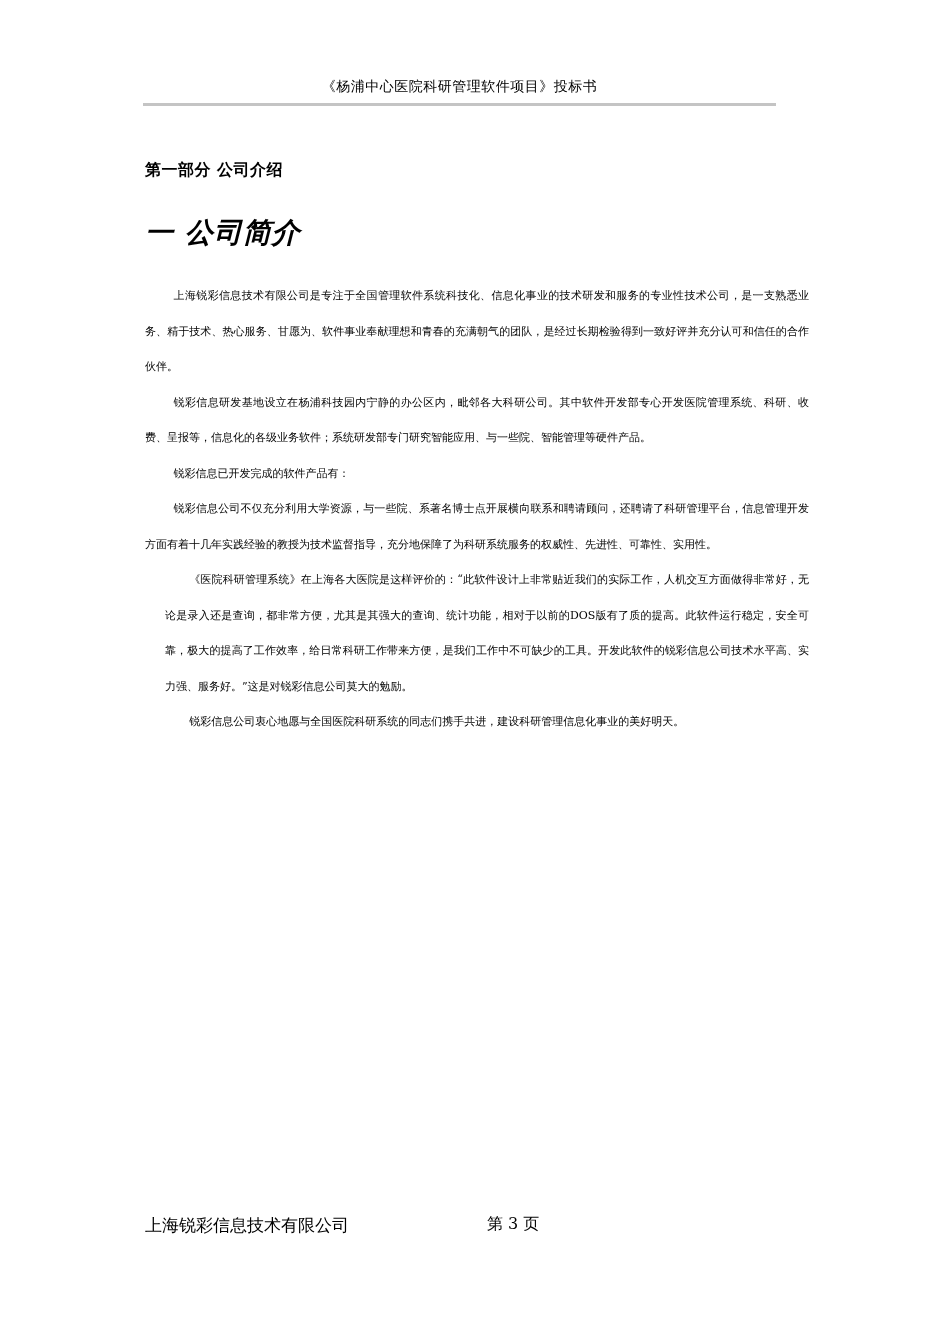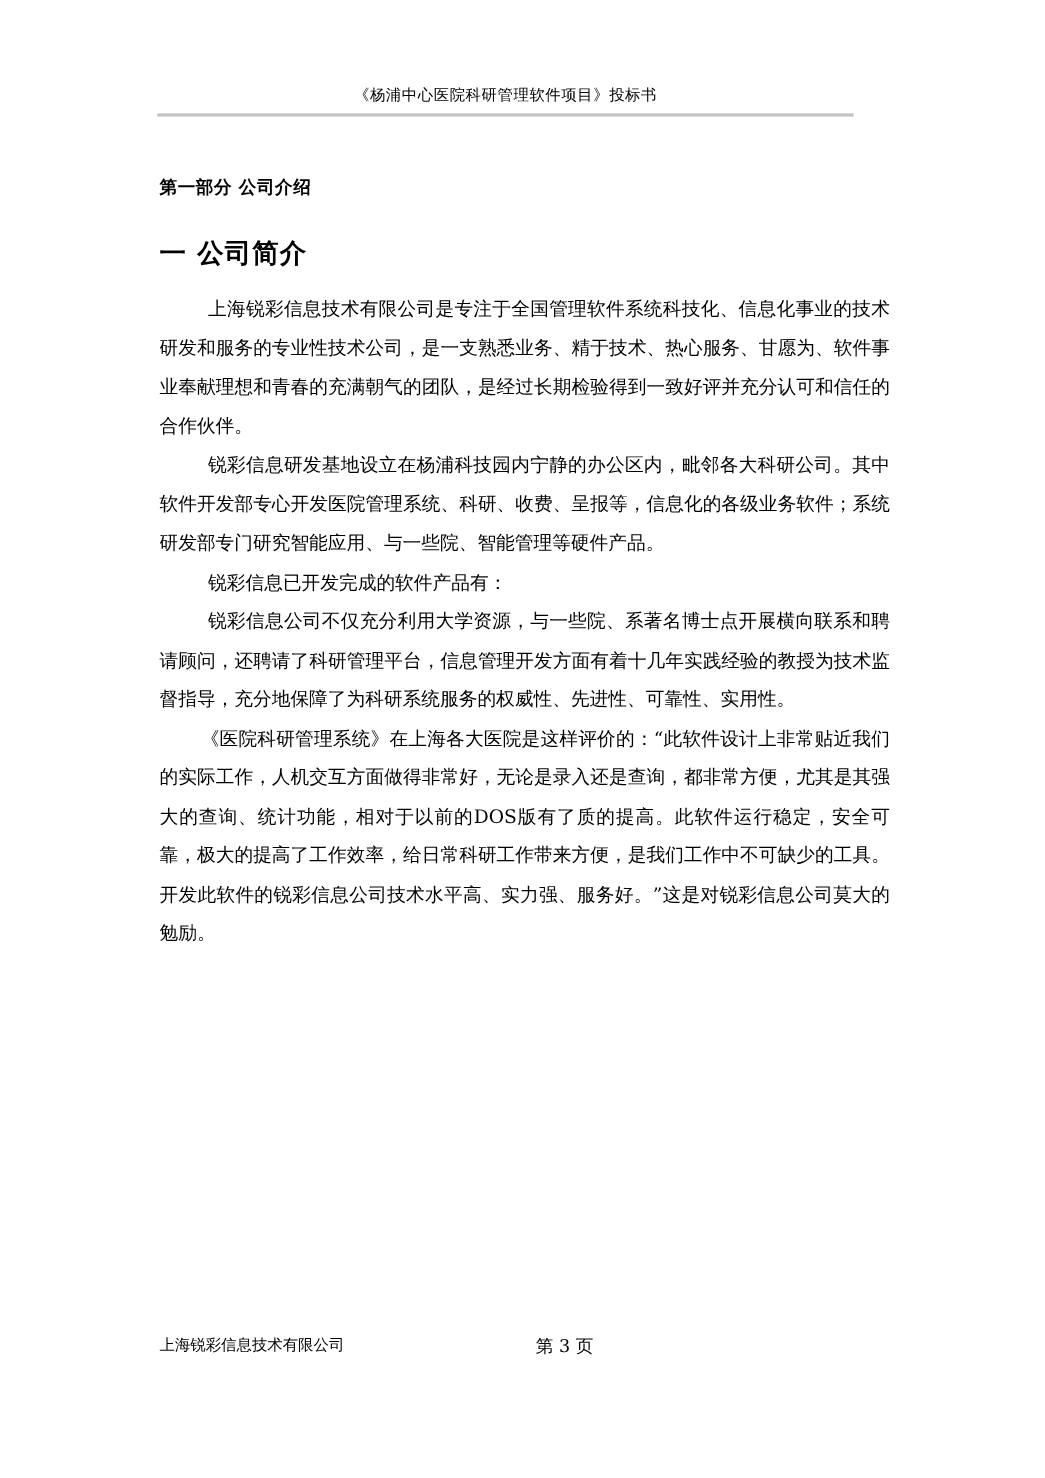--- a/index.html
+++ b/index.html
@@ -5,41 +5,42 @@
   html, body { margin: 0; padding: 0; background: #ffffff; }
   body { width: 950px; height: 1344px; position: relative; overflow: hidden;
          font-family: "DejaVu Serif", "Liberation Serif", serif; color: #000; }
   .page { position: absolute; left: 0; top: 0; width: 754px; height: 1344px; background: #fff; }
   .header-title { position: absolute; left: 143px; width: 633px; top: 78px; text-align: center;
                   font-size: 14px; letter-spacing: 0.5px; }
   .header-rule { position: absolute; left: 143px; width: 633px; top: 103px; height: 3px; background: #c4c4c4; }
   .part-heading { position: absolute; left: 145px; top: 160px; font-family: "DejaVu Sans", "Liberation Sans", sans-serif;
                   font-weight: bold; font-size: 16px; letter-spacing: 0.5px; }
   .section-heading { position: absolute; left: 145px; top: 214px; font-family: "DejaVu Sans", "Liberation Sans", sans-serif;
-                     font-weight: bold; font-size: 24px; letter-spacing: 1px; }
-  .body { position: absolute; left: 145px; top: 264px; width: 664px; font-size: 17px; line-height: 35.5px;
+                     font-weight: bold; font-size: 28px; letter-spacing: 1px; font-style: italic; }
+  .body { position: absolute; left: 145px; top: 278px; width: 664px; font-size: 11px; line-height: 35.5px;
           text-align: justify; }
   .body p { margin: 0; text-indent: 2.6em; }
-  .body p.noindent-small { text-indent: 2.2em; }
-  .footer-company { position: absolute; left: 145px; top: 1214px; font-size: 14px; }
+  .body p.noindent-small { text-indent: 2.2em; margin-left: 20px; }
+  .footer-company { position: absolute; left: 145px; top: 1214px; font-size: 17px; }
   .footer-page { position: absolute; left: 487px; top: 1214px; font-size: 16px; }
 </style>
 </head>
 <body>
 
 <div class="page">
   <div class="header-title">《杨浦中心医院科研管理软件项目》投标书</div>
   <div class="header-rule"></div>
 
   <div class="part-heading">第一部分  公司介绍</div>
   <div class="section-heading">一  公司简介</div>
 
   <div class="body">
     <p>上海锐彩信息技术有限公司是专注于全国管理软件系统科技化、信息化事业的技术研发和服务的专业性技术公司，是一支熟悉业务、精于技术、热心服务、甘愿为、软件事业奉献理想和青春的充满朝气的团队，是经过长期检验得到一致好评并充分认可和信任的合作伙伴。</p>
     <p>锐彩信息研发基地设立在杨浦科技园内宁静的办公区内，毗邻各大科研公司。其中软件开发部专心开发医院管理系统、科研、收费、呈报等，信息化的各级业务软件；系统研发部专门研究智能应用、与一些院、智能管理等硬件产品。</p>
     <p>锐彩信息已开发完成的软件产品有：</p>
     <p>锐彩信息公司不仅充分利用大学资源，与一些院、系著名博士点开展横向联系和聘请顾问，还聘请了科研管理平台，信息管理开发方面有着十几年实践经验的教授为技术监督指导，充分地保障了为科研系统服务的权威性、先进性、可靠性、实用性。</p>
     <p class="noindent-small">《医院科研管理系统》在上海各大医院是这样评价的：“此软件设计上非常贴近我们的实际工作，人机交互方面做得非常好，无论是录入还是查询，都非常方便，尤其是其强大的查询、统计功能，相对于以前的DOS版有了质的提高。此软件运行稳定，安全可靠，极大的提高了工作效率，给日常科研工作带来方便，是我们工作中不可缺少的工具。开发此软件的锐彩信息公司技术水平高、实力强、服务好。”这是对锐彩信息公司莫大的勉励。</p>
+    <p class="noindent-small">锐彩信息公司衷心地愿与全国医院科研系统的同志们携手共进，建设科研管理信息化事业的美好明天。</p>
   </div>
 
   <div class="footer-company">上海锐彩信息技术有限公司</div>
   <div class="footer-page">第 3 页</div>
 </div>
 
 </body></html>

